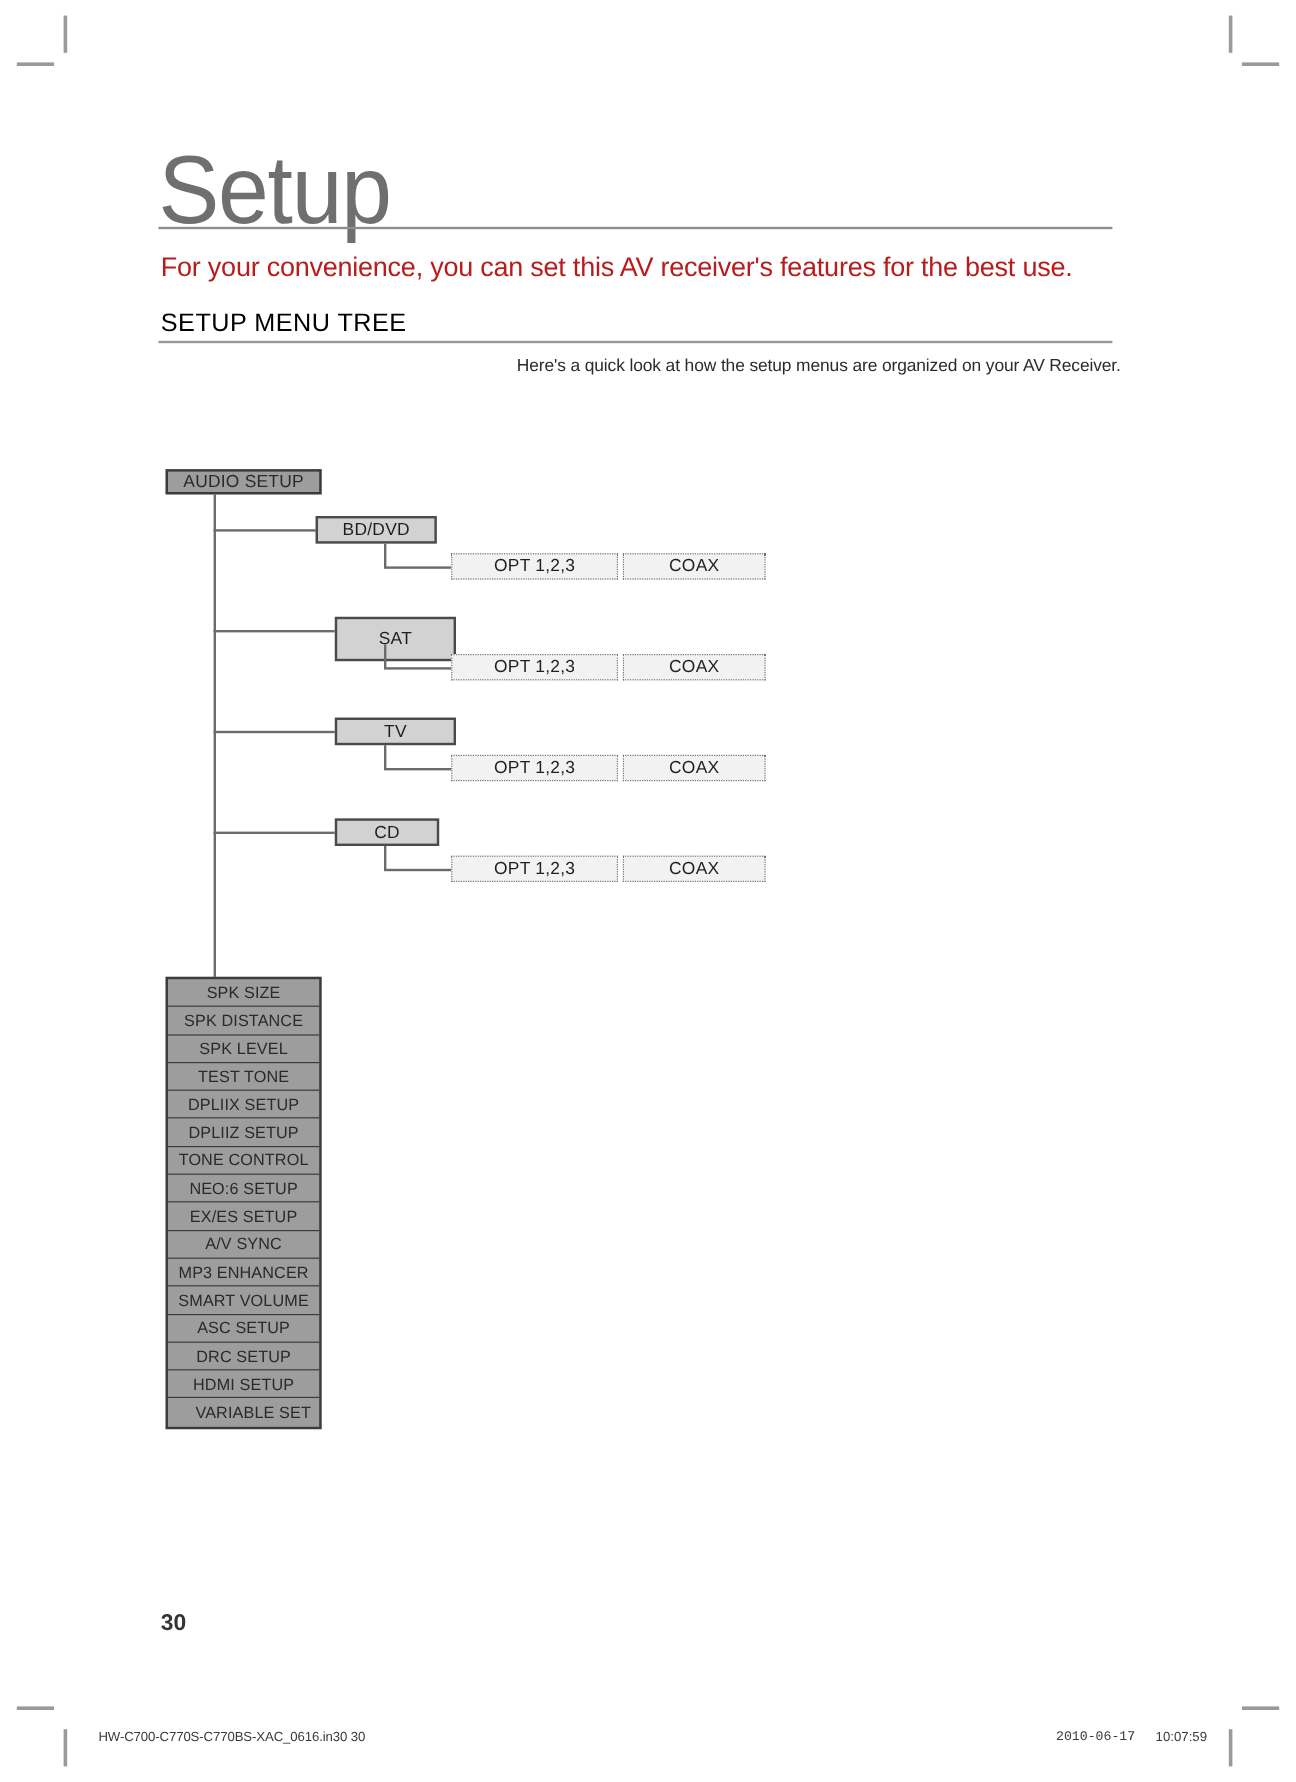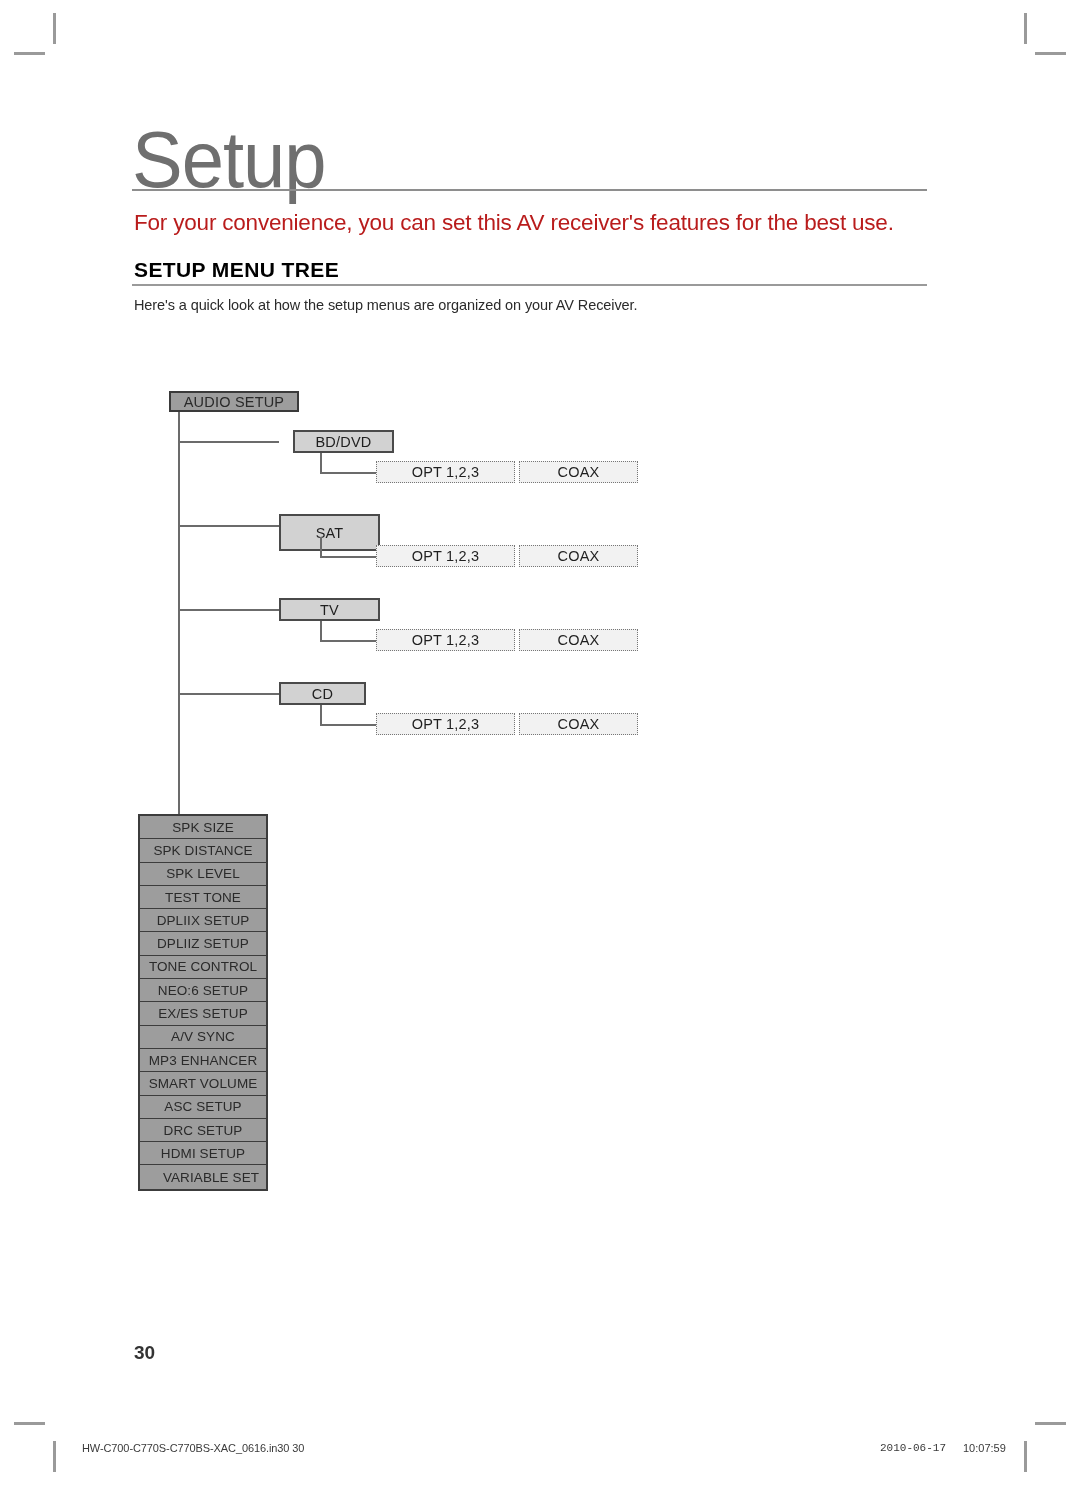--- a/index.html
+++ b/index.html
@@ -29,31 +29,32 @@
     position:absolute; left:132px; top:189px; width:795px; height:2px;
     background:#8e8e8e;
   }
   #subtitle {
     position:absolute; left:134px; top:210px; width:800px;
     font-size:22.5px; color:#b91c1c; letter-spacing:-0.2px;
     white-space:nowrap;
   }
   #section-heading {
     position:absolute; left:134px; top:258px;
-    font-size:21px; font-weight:bold; color:#000000;
+    font-size:21px; font-weight:normal; color:#000000;
     letter-spacing:0.4px;
   }
   #section-rule {
     position:absolute; left:132px; top:284px; width:795px; height:1.5px;
     background:#9a9a9a;
   }
   #section-body {
     position:absolute; left:134px; top:297px; width:800px;
     font-size:14.5px; color:#2b2b2b; letter-spacing:-0.1px;
     white-space:nowrap;
+    text-align:right;
   }
 
   
   #tree { position:absolute; left:0; top:0; width:1080px; height:1485px; }
 
   .node {
     position:absolute; box-sizing:border-box;
     display:flex; align-items:center; justify-content:center;
     font-size:14.5px; color:#262626; letter-spacing:0.2px;
     white-space:nowrap;
@@ -125,28 +126,28 @@
 
 <div id="page-title">Setup</div>
 <div id="title-rule"></div>
 <div id="subtitle">For your convenience, you can set this AV receiver's features for the best use.</div>
 <div id="section-heading">SETUP MENU TREE</div>
 <div id="section-rule"></div>
 <div id="section-body">Here's a quick look at how the setup menus are organized on your AV Receiver.</div>
 
 <div id="tree">
 
-  <div class="node root" style="left:138px; top:391px; width:130px; height:21px;margin-left:31px;">
+  <div class="node root" style="left:138px; top:391px; width:130px; height:21px;">
     <span>AUDIO SETUP</span>
   </div>
 
   <div class="line v" style="left:178px; top:412px; height:404px;"></div>
 
   <div class="line h" style="left:178px; top:441px; width:101px;"></div>
-  <div class="node branch" style="left:293px; top:430px; width:101px; height:23px;">
+  <div class="node branch" style="left:263px; top:430px; width:101px; height:23px;">
     <span>BD/DVD</span>
   </div>
   <div class="line v" style="left:320px; top:453px; height:20px;"></div>
   <div class="line h" style="left:320px; top:472px; width:56px;"></div>
   <div class="node leaf" style="left:376px; top:461px; width:139px; height:22px;">
     <span>OPT 1,2,3</span>
   </div>
   <div class="node leaf" style="left:519px; top:461px; width:119px; height:22px;">
     <span>COAX</span>
   </div>

